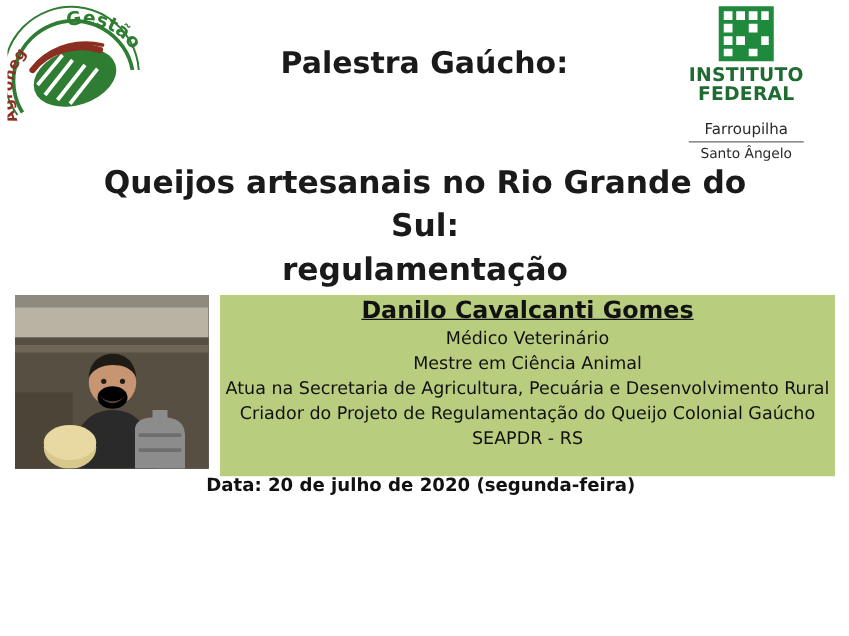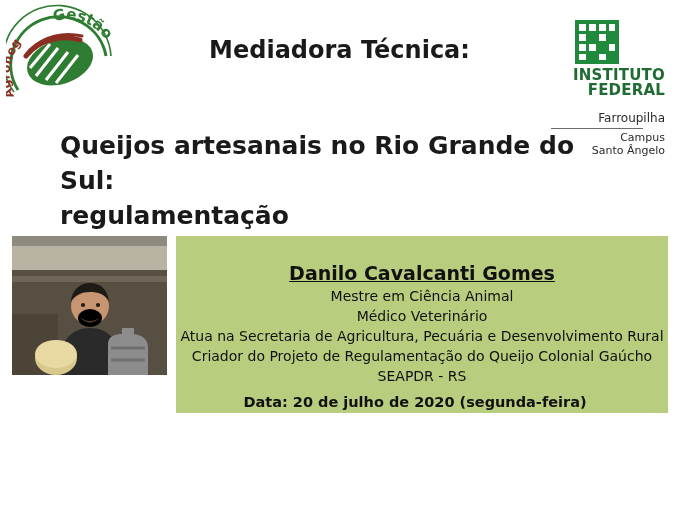--- a/index.html
+++ b/index.html
@@ -22,23 +22,23 @@
     top: 4px;
     width: 118px;
     height: 112px;
   }
   .logo-gestao svg { display: block; }
 
   
   .logo-if {
     position: absolute;
     right: 14px;
-    top: 19px;
+    top: 4px;
     width: 136px;
-    text-align: right;
+    text-align: center;
     color: #1a6b2a;
   }
   .if-mark {
     width: 46px;
     height: 46px;
     margin: 0 auto 3px auto;
     display: block;
   }
   .if-name {
     font-family: "DejaVu Sans", sans-serif;
@@ -78,20 +78,21 @@
     font-family: "DejaVu Sans", sans-serif;
     font-weight: bold;
     font-size: 24px;
     color: #1a1a1a;
   }
   .title {
     position: absolute;
     left: 60px;
     top: 128px;
     width: 560px;
+    text-align: center;
     font-family: "DejaVu Sans", sans-serif;
     font-weight: bold;
     font-size: 25px;
     line-height: 35px;
     color: #1a1a1a;
   }
 
   
   .photo {
     position: absolute;
@@ -103,53 +104,52 @@
     background: #3b3226;
   }
   .photo svg { display: block; }
 
   
   .speaker-box {
     position: absolute;
     left: 176px;
     top: 236px;
     width: 492px;
-    height: 177px;
+    height: 145px;
     background: #b9cd7f;
     text-align: center;
     box-sizing: border-box;
-    padding-top: 25px;
+    padding-top: 0;
   }
   .speaker-name {
     font-family: "DejaVu Sans", sans-serif;
     font-weight: bold;
     font-size: 19px;
     text-decoration: underline;
     color: #111111;
     line-height: 25px;
   }
   .speaker-line {
     font-family: "DejaVu Sans", sans-serif;
     font-size: 14px;
     line-height: 20px;
     color: #111111;
   }
 
   
   .info {
     position: absolute;
     left: 165px;
-    top: 390px;
+    top: 377px;
     width: 500px;
     font-family: "DejaVu Sans", sans-serif;
     font-weight: bold;
     font-size: 14.5px;
     line-height: 24px;
     color: #111111;
-    text-align: center;
   }
   .info div { white-space: nowrap; }
   .meet-link {
     font-weight: normal;
     color: #3b6fd4;
   }
 </style>
 </head>
 <body>
 
@@ -192,25 +192,24 @@
     <rect x="5" y="25" width="7" height="7" fill="#ffffff"></rect>
     <rect x="15" y="25" width="7" height="7" fill="#ffffff"></rect>
     <rect x="5" y="35" width="7" height="6" fill="#ffffff"></rect>
     <rect x="35" y="25" width="6" height="7" fill="#ffffff"></rect>
     <rect x="25" y="35" width="7" height="6" fill="#ffffff"></rect>
   </svg>
   <div class="if-name">INSTITUTO</div>
   <div class="if-name">FEDERAL</div>
   <div class="if-campus-line">Farroupilha</div>
   <div class="if-rule"></div>
-  <div class="if-campus">Campus</div>
   <div class="if-campus">Santo Ângelo</div>
 </div>
 
-<div class="palestra">Mediadora Técnica:</div>
+<div class="palestra">Palestra Gaúcho:</div>
 
 <div class="title">
   <div>Queijos artesanais no Rio Grande do Sul:</div>
   <div>regulamentação</div>
 </div>
 
 <div class="photo">
   <svg width="155" height="139" viewBox="0 0 155 139" xmlns="http://www.w3.org/2000/svg">
     <rect width="155" height="139" fill="#6a6253"></rect>
     <rect x="0" y="0" width="155" height="34" fill="#b9b3a4"></rect>
@@ -233,22 +232,22 @@
     <path d="M99 112 L133 112" stroke="#6e6e6e" stroke-width="3"></path>
     <path d="M99 124 L133 124" stroke="#6e6e6e" stroke-width="3"></path>
 
     <ellipse cx="44" cy="122" rx="21" ry="17" fill="#d9c88c"></ellipse>
     <ellipse cx="44" cy="118" rx="21" ry="14" fill="#e8d9a2"></ellipse>
   </svg>
 </div>
 
 <div class="speaker-box">
   <div class="speaker-name">Danilo Cavalcanti Gomes</div>
+  <div class="speaker-line">Médico Veterinário</div>
   <div class="speaker-line">Mestre em Ciência Animal</div>
-  <div class="speaker-line">Médico Veterinário</div>
   <div class="speaker-line">Atua na Secretaria de Agricultura, Pecuária e Desenvolvimento Rural</div>
   <div class="speaker-line">Criador do Projeto de Regulamentação do Queijo Colonial Gaúcho</div>
   <div class="speaker-line">SEAPDR - RS</div>
 </div>
 
 <div class="info">
   <div>
     <span>Data:</span>
     <span>20 de julho de 2020 (segunda-feira)</span>
   </div>

